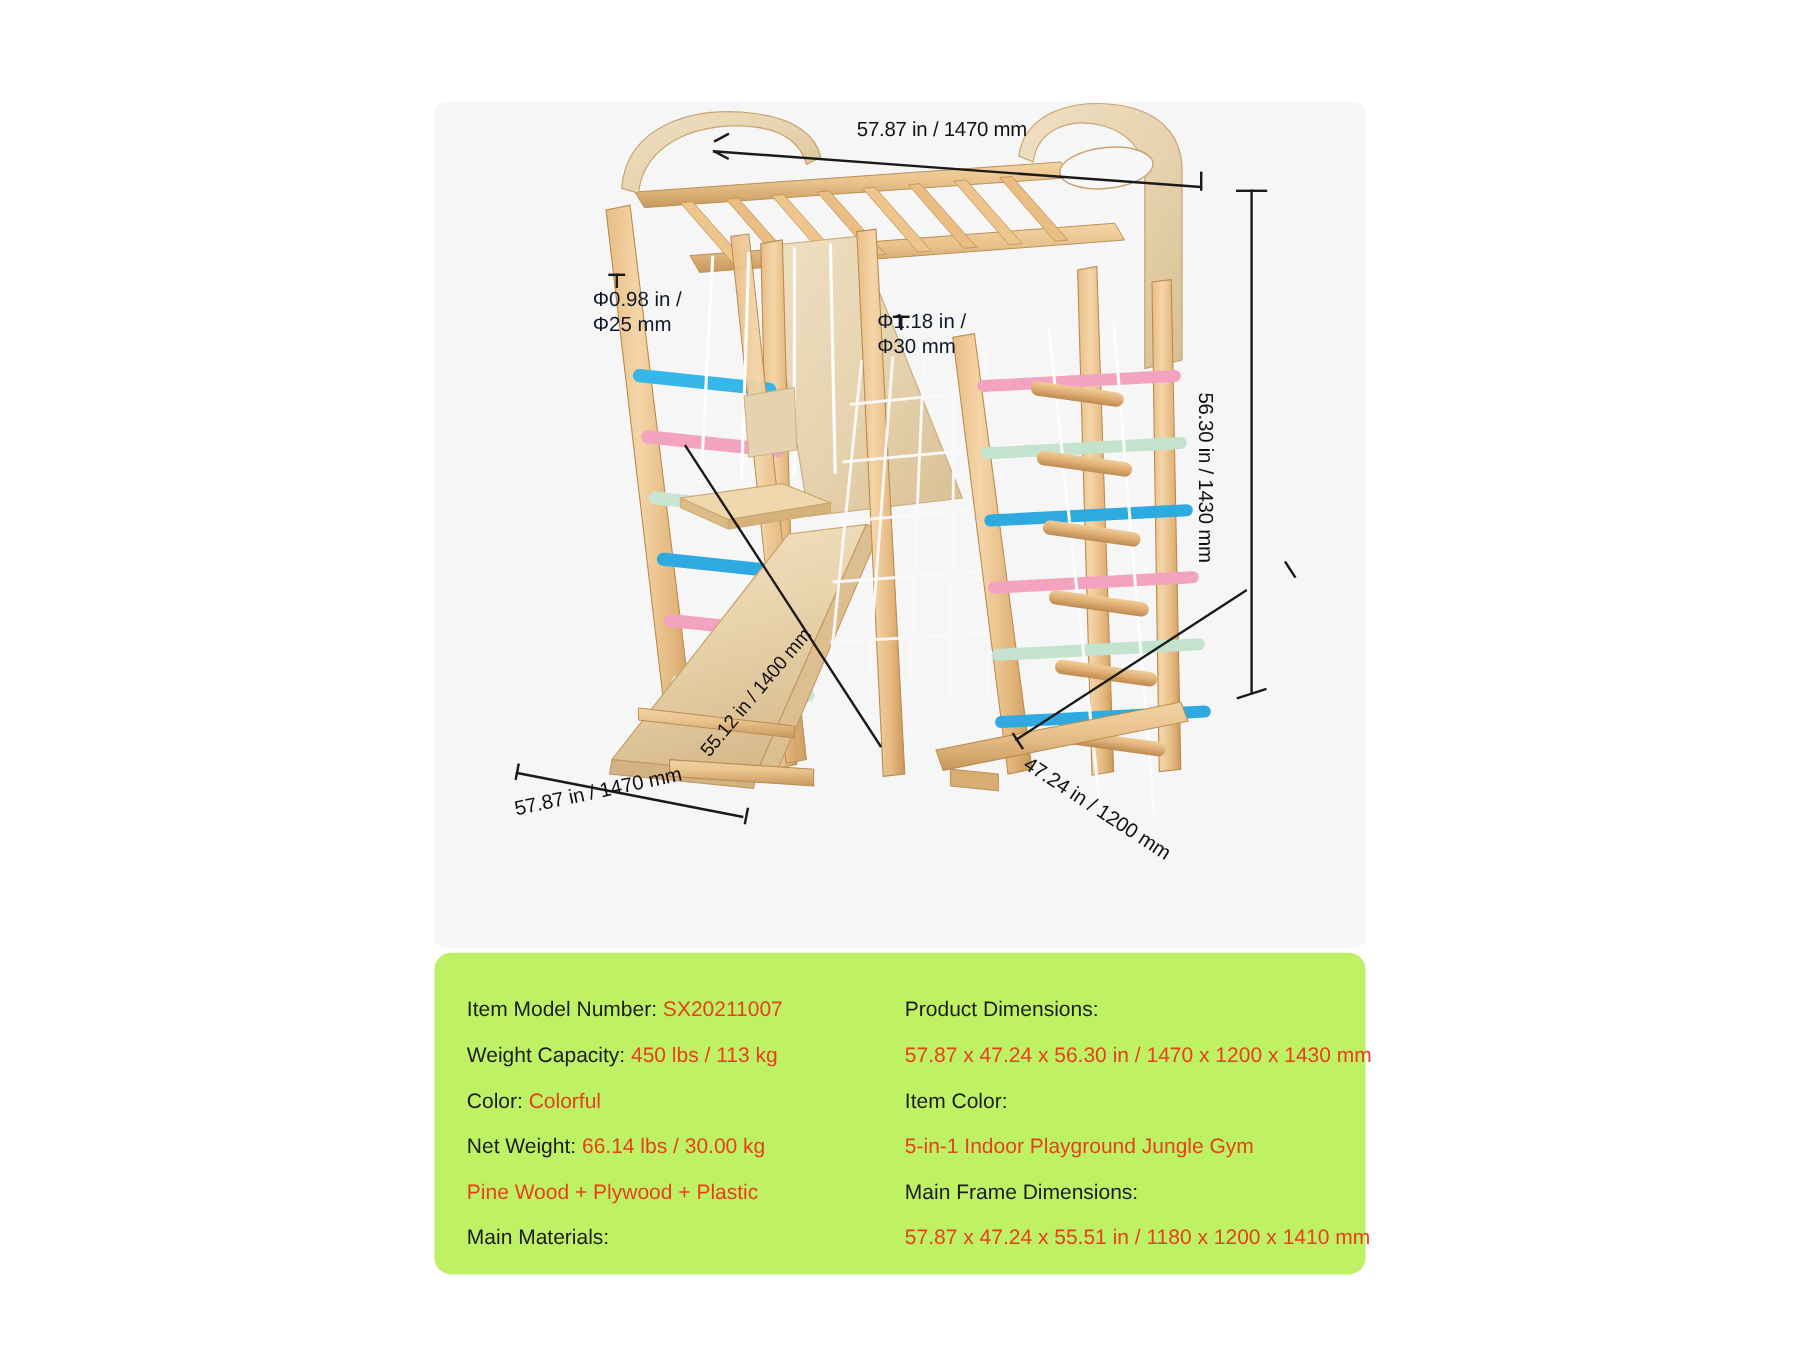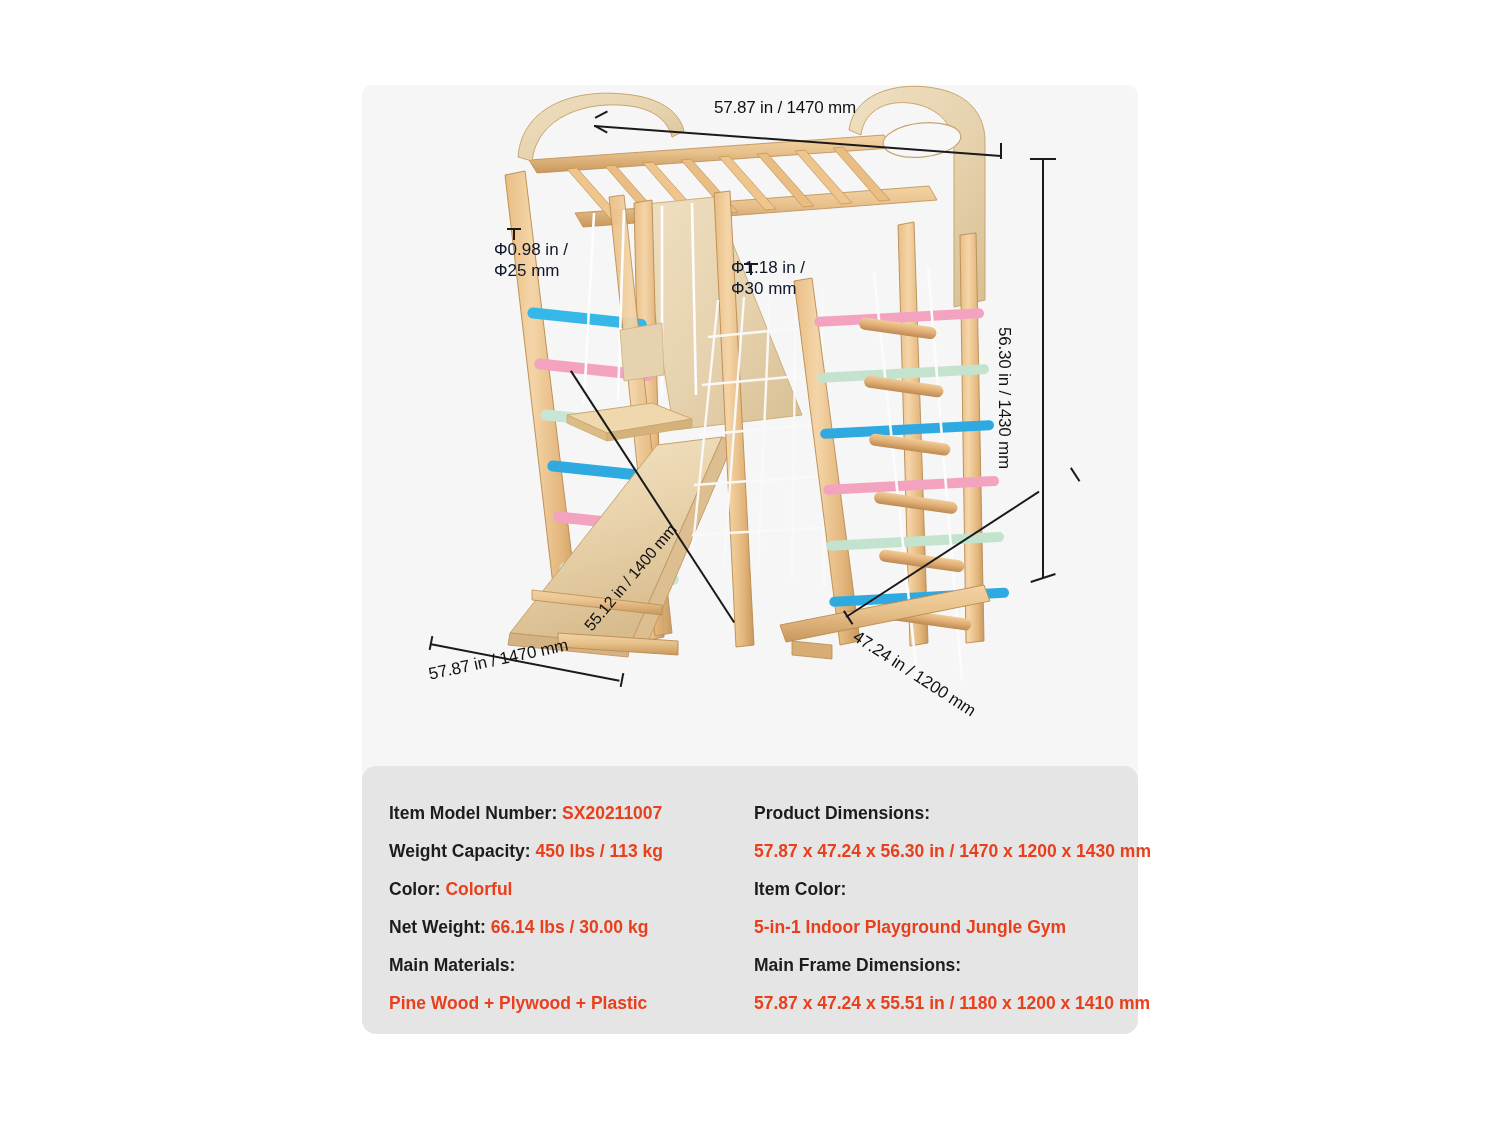--- a/index.html
+++ b/index.html
@@ -64,26 +64,25 @@
   
   .dline { position: absolute; background: #1a1a1a; }
   .dline.h { height: 1.6px; }
   .dline.v { width: 1.6px; }
   .tick { position: absolute; background: #1a1a1a; }
 
   
   #spec-card {
     position: absolute;
     left: 362px;
-    top: 766px;
+    top: 794px;
     width: 776px;
     height: 268px;
-    background: #e5e5e5;
+    background: #bef264;
     border-radius: 14px;
-    font-weight: bold;
   }
   #spec-grid {
     position: absolute;
     left: 27px;
     top: 28px;
     width: 730px;
     display: grid;
     grid-template-columns: 325px 405px;
     column-gap: 0px;
     row-gap: 0px;
@@ -304,24 +303,24 @@
       <div class="spec-line">
         <span>Weight Capacity: </span><span class="val">450 lbs / 113 kg</span>
       </div>
       <div class="spec-line">
         <span>Color: </span><span class="val">Colorful</span>
       </div>
       <div class="spec-line">
         <span>Net Weight: </span><span class="val">66.14 lbs / 30.00 kg</span>
       </div>
       <div class="spec-line">
+        <span class="val">Pine Wood + Plywood + Plastic</span>
+      </div>
+      <div class="spec-line">
         <span>Main Materials:</span>
-      </div>
-      <div class="spec-line">
-        <span class="val">Pine Wood + Plywood + Plastic</span>
       </div>
     </div>
 
     <div class="spec-col right">
       <div class="spec-line">
         <span>Product Dimensions:</span>
       </div>
       <div class="spec-line">
         <span class="val">57.87 x 47.24 x 56.30 in / 1470 x 1200 x 1430 mm</span>
       </div>

